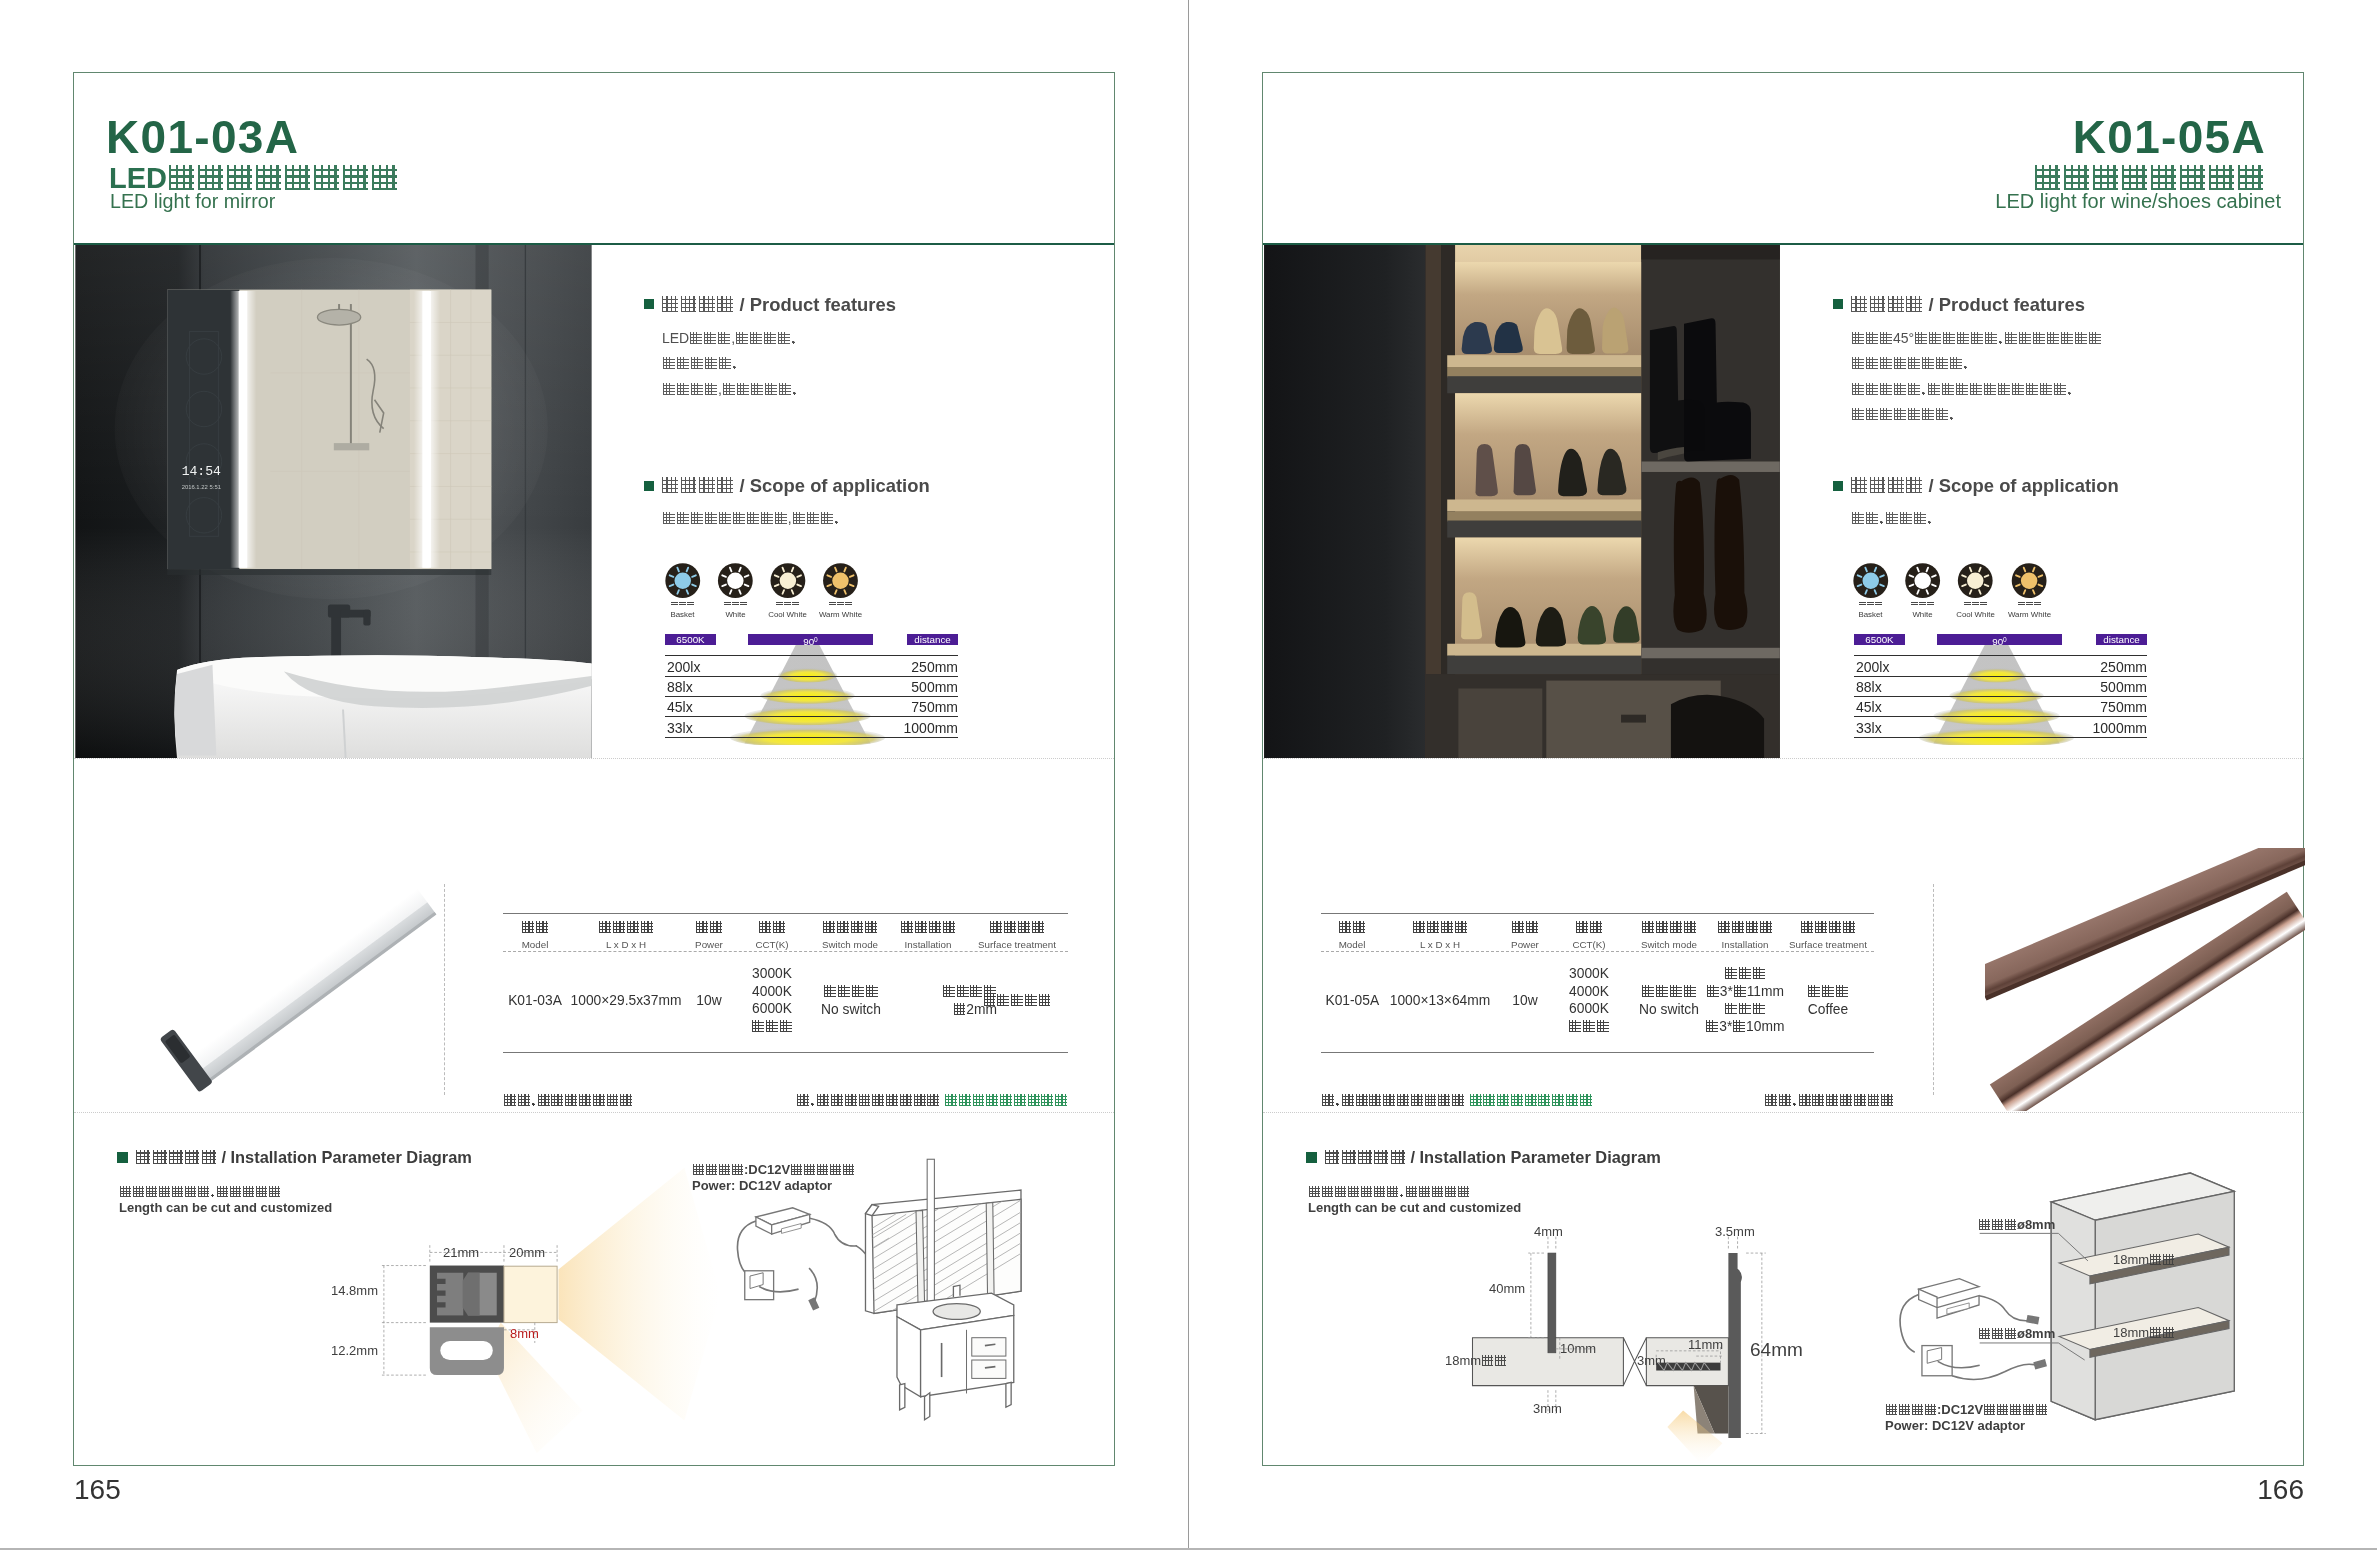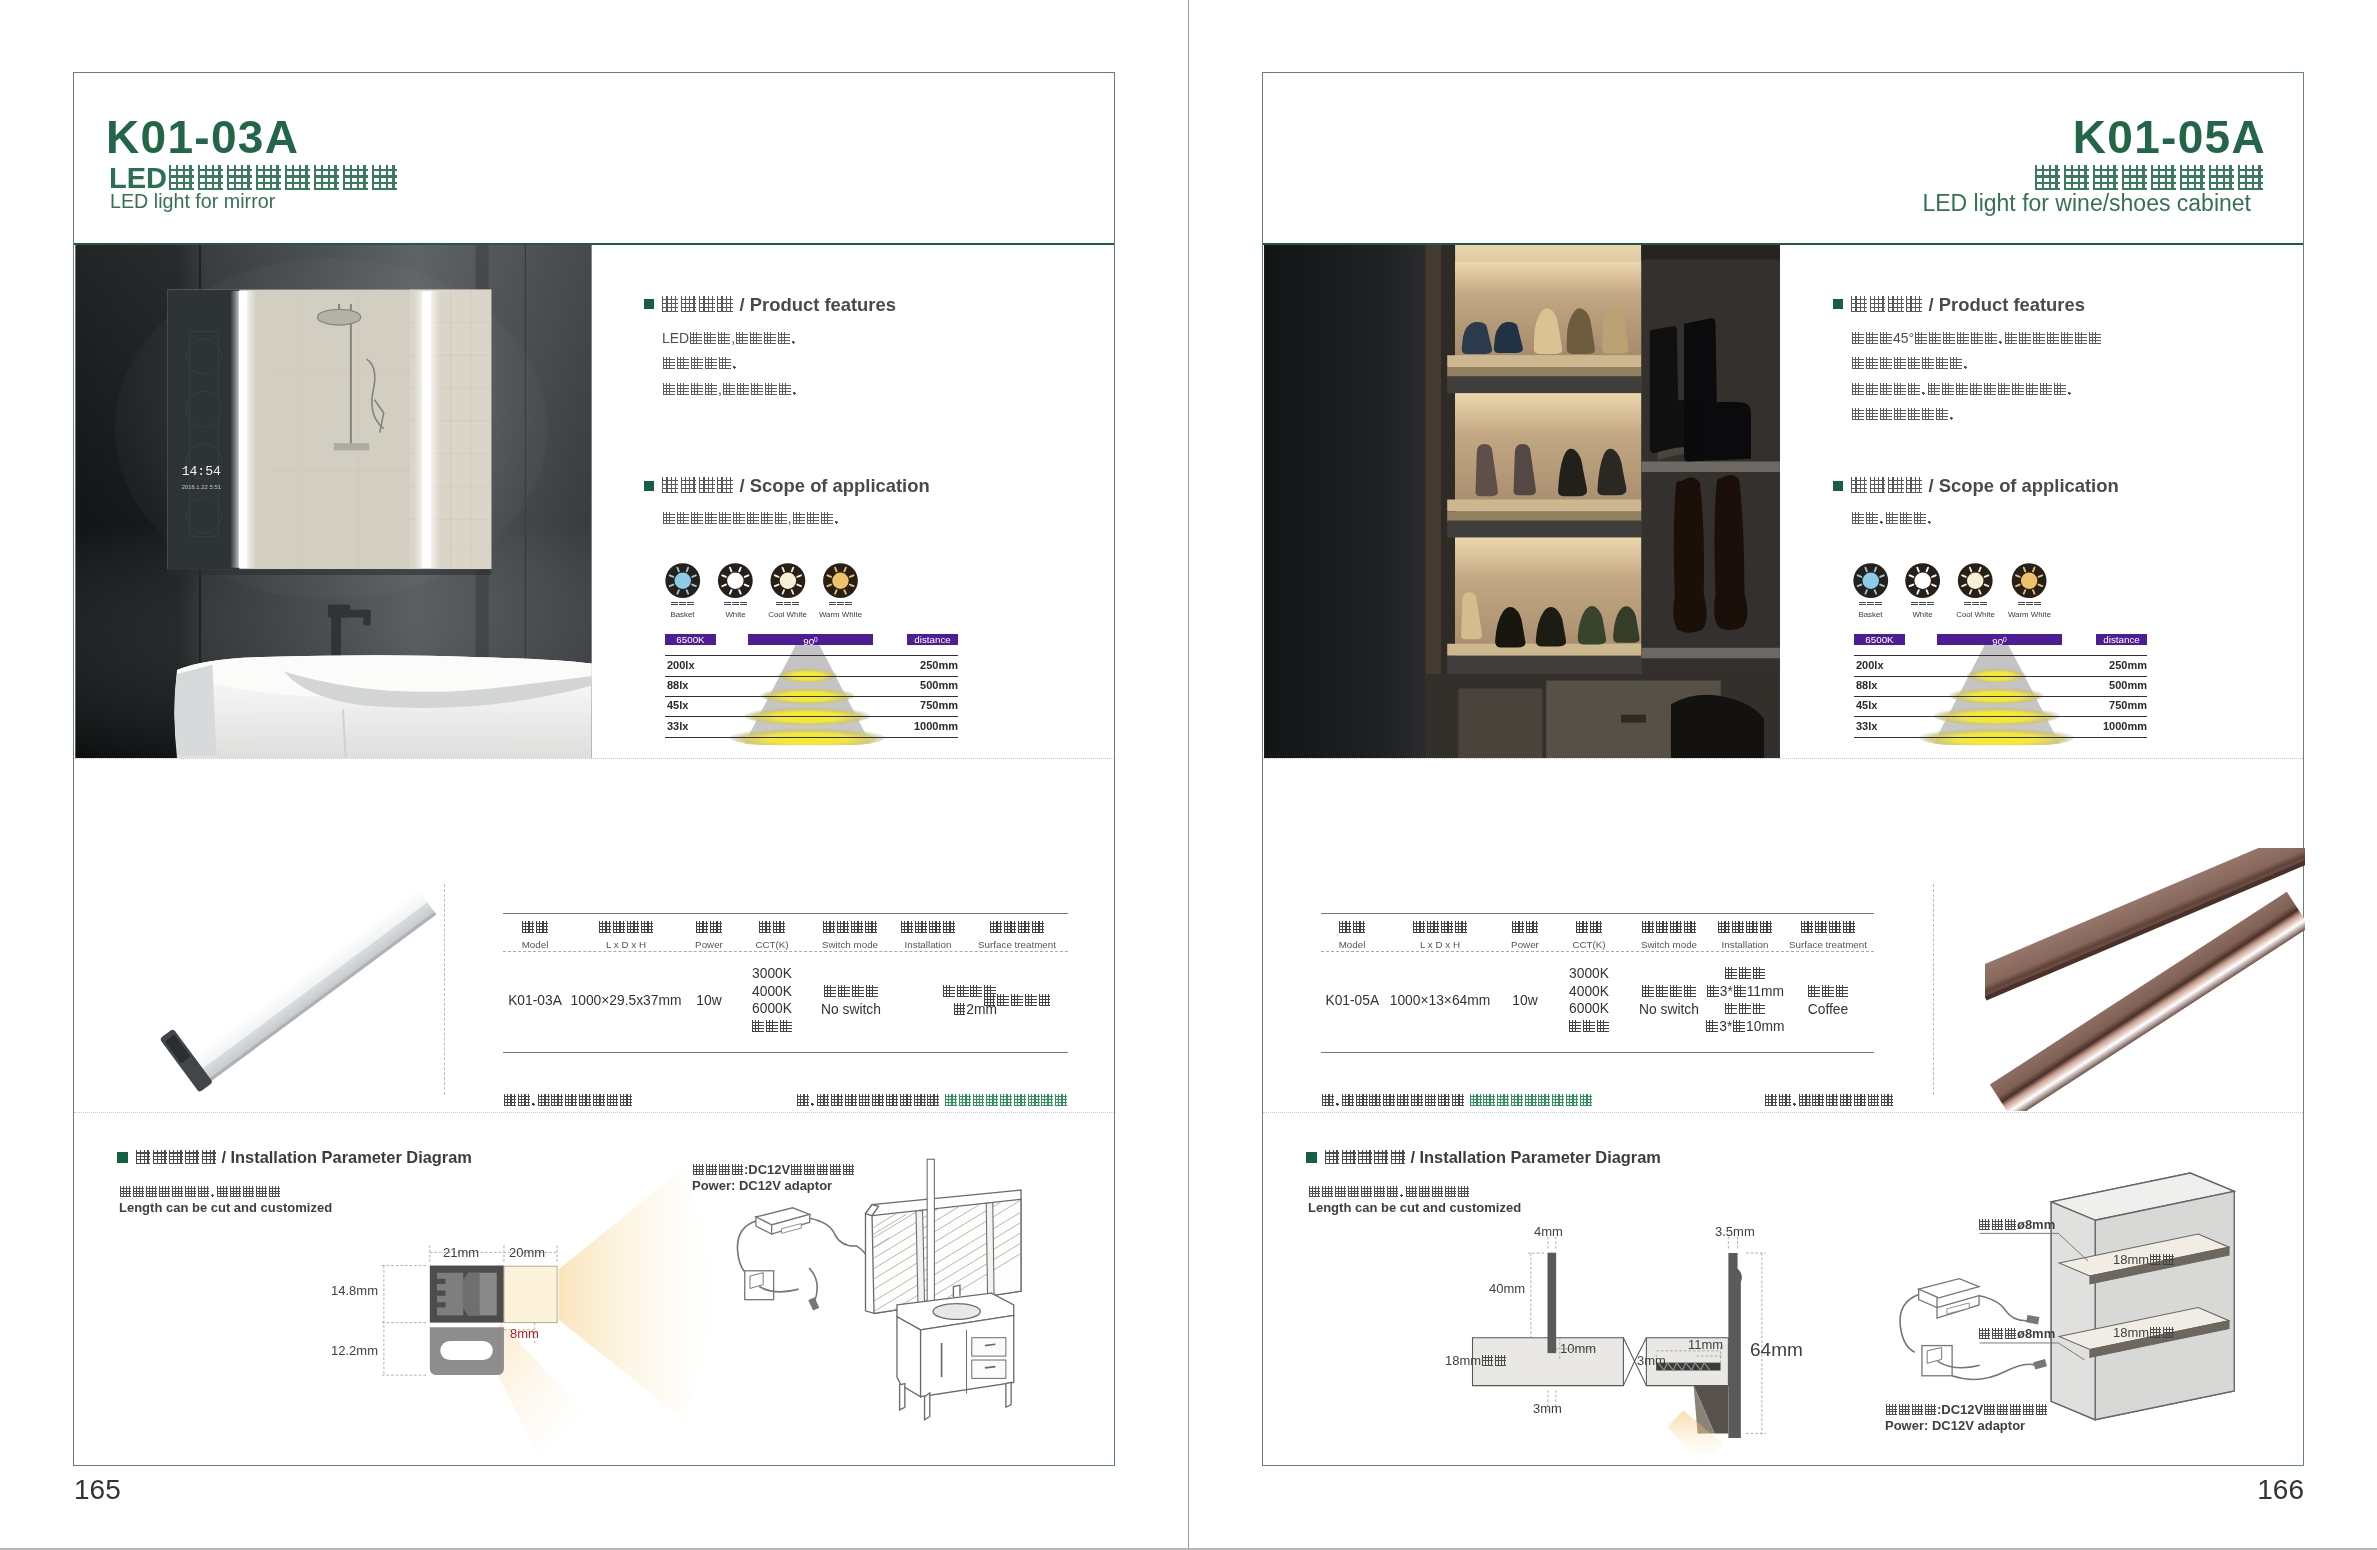--- a/index.html
+++ b/index.html
@@ -4,21 +4,21 @@
 body{margin:0;width:2377px;height:1550px;background:#fff;font-family:"Liberation Sans",sans-serif;position:relative;overflow:hidden}
 .a{position:absolute}
 .page{position:absolute;top:72px;width:1042px;height:1394px;border:1.3px solid #61876f;background:#fff}
 i.z,i.zb{display:inline-block;width:.86em;height:.86em;margin:0 .07em;vertical-align:-.07em;opacity:.92;
 background:repeating-linear-gradient(90deg,currentColor 0 6%,transparent 6% 27%),repeating-linear-gradient(0deg,currentColor 0 6%,transparent 6% 25%)}
 i.zb{background:repeating-linear-gradient(90deg,currentColor 0 9%,transparent 9% 27%),repeating-linear-gradient(0deg,currentColor 0 9%,transparent 9% 25%)}
 i.p{display:inline-block;width:.45em;height:.86em;vertical-align:-.07em;background:radial-gradient(circle at 40% 86%,currentColor 0 11%,transparent 13%)}
 .hr3{position:absolute;left:0;width:100%;height:2px;background:#1c5c46}
 .dot{position:absolute;left:0;width:100%;border-top:1.3px dotted #cccccc}
 .bar{position:absolute;height:11px;background:#4c1d95;color:#fff;font-size:9.8px;text-align:center;line-height:11px}
-.lux{position:absolute;font-size:11px;font-weight:bold;color:#2a2a2a}
+.lux{position:absolute;font-size:14px;font-weight:normal;color:#2a2a2a}
 .cl{position:absolute;font-size:7.9px;color:#3a3a3a;text-align:center;line-height:9.8px}
 .th{font-weight:bold;color:#333;font-size:13.8px;line-height:15.8px}
 .te{font-size:9.8px;color:#555;font-weight:normal}
 .td{font-size:13.8px;color:#333;line-height:17.7px}
 </style></head><body>
 
 <div class="page" style="left:73px">
 
 <div class="a" style="left:32px;top:37px;font-size:46px;font-weight:bold;color:#236547;letter-spacing:1.3px">K01-03A</div>
 
@@ -413,21 +413,21 @@
 
 <div class="a" style="left:618px;top:1089px;font-size:13px;font-weight:bold;color:#3f3f3f;line-height:15.8px"><i class="zb"></i><i class="zb"></i><i class="zb"></i><i class="zb"></i>:DC12V<i class="zb"></i><i class="zb"></i><i class="zb"></i><i class="zb"></i><i class="zb"></i><br>Power: DC12V adaptor</div>
   </div>
 <div class="a" style="left:74px;top:1474px;font-size:28px;color:#333">165</div>
 <div class="page" style="left:1262px">
 
 <div class="a" style="right:37px;top:37px;font-size:46px;font-weight:bold;color:#236547;letter-spacing:1.3px;text-align:right">K01-05A</div>
 
 <div class="a" style="right:38px;top:89px;font-size:29px;font-weight:bold;color:#2b7050;text-align:right"><i class="zb"></i><i class="zb"></i><i class="zb"></i><i class="zb"></i><i class="zb"></i><i class="zb"></i><i class="zb"></i><i class="zb"></i></div>
 
-<div class="a" style="right:52px;top:117px;font-size:23px;color:#35724f;text-align:center">LED light for wine/shoes cabinet</div>
+<div class="a" style="right:22px;top:117px;font-size:20px;color:#35724f;text-align:center">LED light for wine/shoes cabinet</div>
 
 <div class="hr3" style="top:170px"></div>
 
 <svg class="a" style="left:0.7px;top:172px" width="516" height="513" viewBox="0 0 786 782">
 <defs>
 <linearGradient id="wood" x1="0" y1="0" x2="0" y2="1">
  <stop offset="0" stop-color="#e8d3ac"></stop>
           <stop offset=".18" stop-color="#c9ad85"></stop>
           <stop offset="1" stop-color="#a98e6e"></stop>
 </linearGradient>

